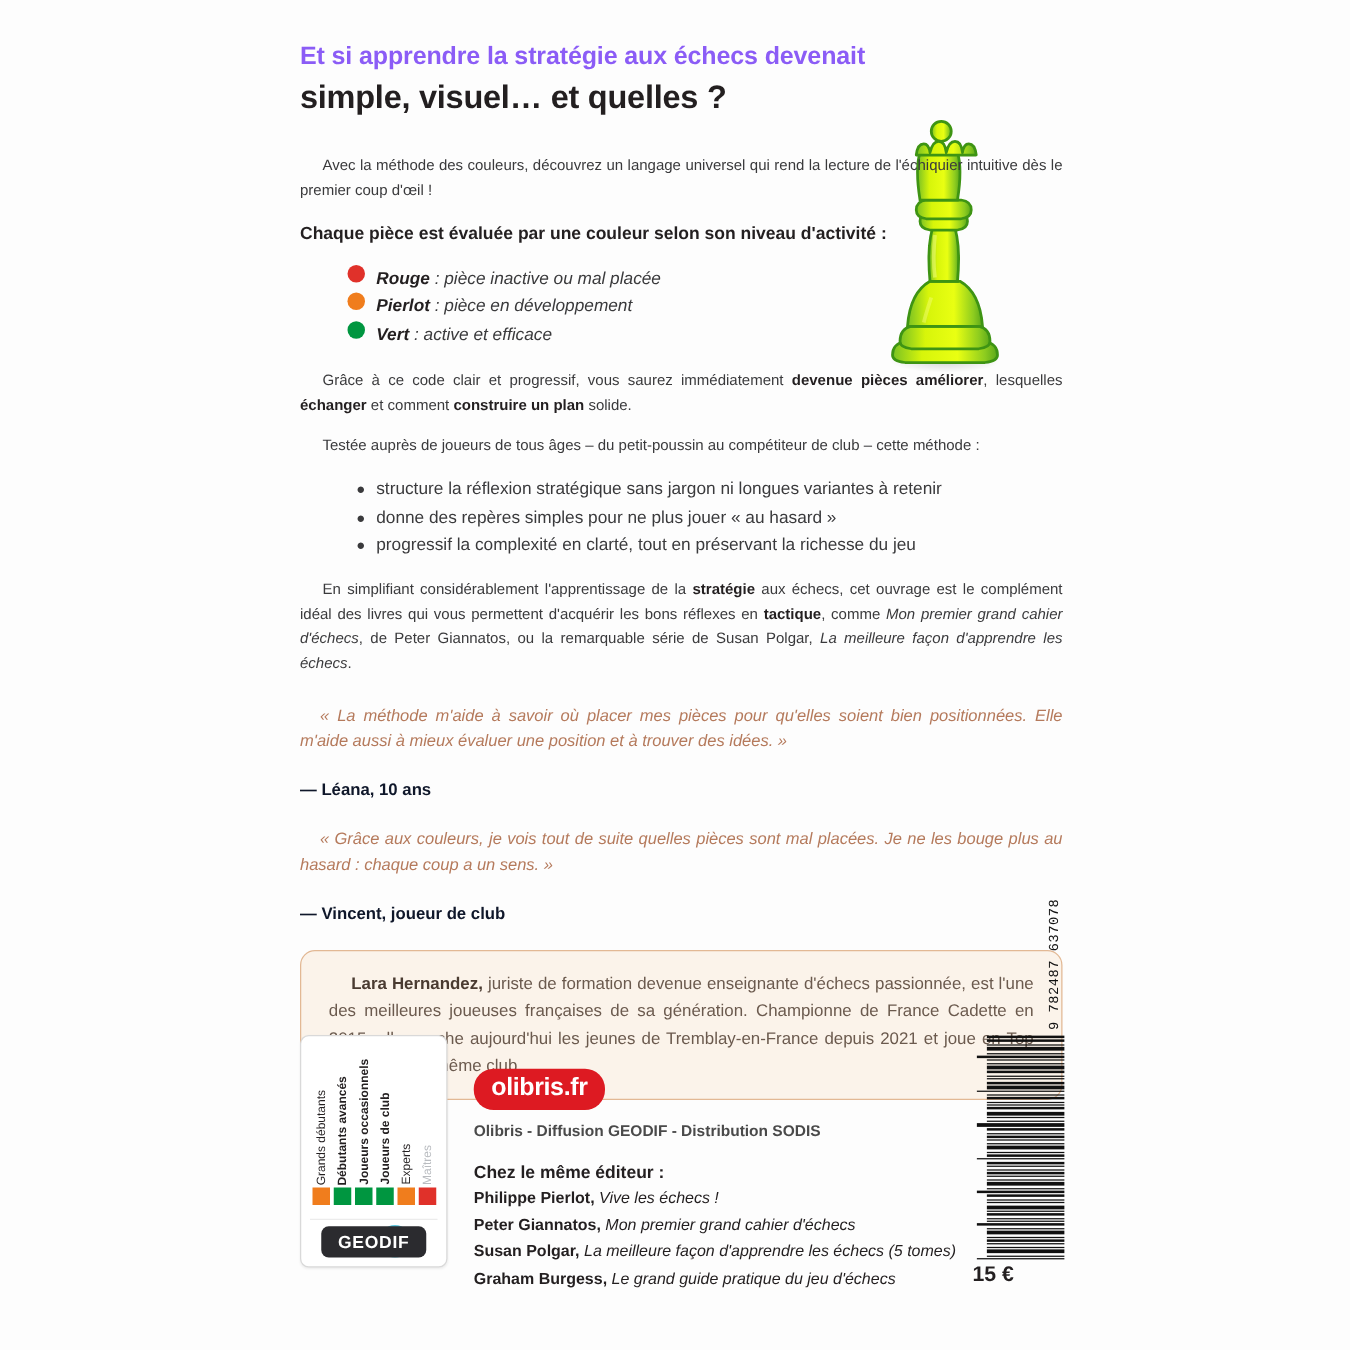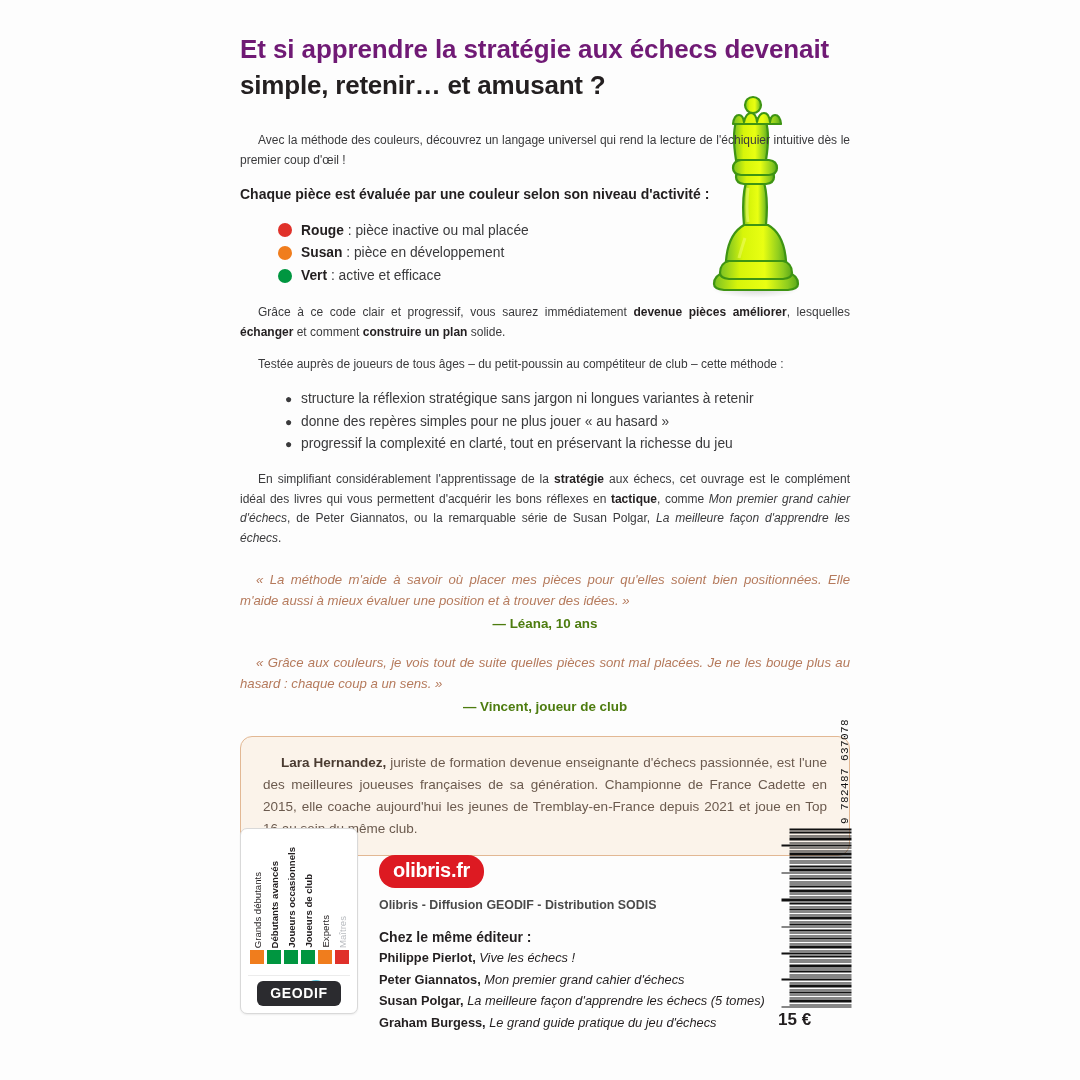--- a/index.html
+++ b/index.html
@@ -23,23 +23,23 @@
   .content {
     position: absolute;
     left: 240px;
     top: 32px;
     width: 610px;
   }
 
   
   .title-block { margin-bottom: 28px; }
   .title-line1 {
-    font-size: 26px;
-    font-weight: bold;
-    color: #701a75;
+    font-size: 20px;
+    font-weight: bold;
+    color: #8b5cf6;
     letter-spacing: -0.1px;
     line-height: 1.32;
   }
   .title-line2 {
     font-size: 26px;
     font-weight: bold;
     color: #231f20;
     letter-spacing: -0.2px;
     line-height: 1.3;
     margin-top: 3px;
@@ -63,23 +63,23 @@
     color: #231f20;
     line-height: 1.6;
     margin-bottom: 14px;
     text-indent: 0;
   }
 
   
   .legend { margin: 0 0 16px 38px; }
   .legend-row {
     display: flex;
-    align-items: center;
     line-height: 1.58;
     margin-bottom: 1px;
+    font-style: italic;
   }
   .legend-dot {
     width: 14px; height: 14px;
     border-radius: 50%;
     margin-right: 9px;
     flex: 0 0 14px;
   }
   .legend-text {
     font-size: 13.8px;
     color: #3a3a3c;
@@ -109,23 +109,23 @@
     font-size: 13.2px;
     line-height: 1.58;
     color: #b57a5c;
     text-indent: 16px;
     text-align: justify;
   }
   .quote-attrib {
     font-style: normal;
     font-weight: bold;
     font-size: 13.4px;
-    color: #4d7c0f;
-    text-align: center;
-    margin-top: 4px;
+    color: #0f172a;
+    text-align: left;
+    margin-top: 20px;
   }
   .quote-block { margin-bottom: 22px; }
 
   
   .bio-box {
     margin-top: 18px;
     border: 1.4px solid #e2b894;
     border-radius: 12px;
     background: #fbf3ea;
     padding: 15px 22px 16px 22px;
@@ -351,35 +351,35 @@
 
       <path d="M48 100 q-2 20 0 34" stroke="#f6ff7a" stroke-width="3" fill="none" opacity="0.55"></path>
       <path d="M45 150 q-4 12 -6 20" stroke="#f6ff7a" stroke-width="3" fill="none" opacity="0.45"></path>
     </svg>
   </div>
 
   <div class="content">
 
     <div class="title-block">
       <div class="title-line1">Et si apprendre la stratégie aux échecs devenait</div>
-      <div class="title-line2">simple, retenir… et amusant ?</div>
+      <div class="title-line2">simple, visuel… et quelles ?</div>
     </div>
 
     <p class="para">Avec la méthode des couleurs, découvrez un langage universel qui rend la lecture de l'échiquier intuitive dès le premier coup d'œil !</p>
 
     <p class="lead">Chaque pièce est évaluée par une couleur selon son niveau d'activité :</p>
 
     <div class="legend">
       <div class="legend-row">
         <span class="legend-dot" style="background:#e0312a"></span>
         <span class="legend-text"><b>Rouge</b><span> : pièce inactive ou mal placée</span></span>
       </div>
       <div class="legend-row">
         <span class="legend-dot" style="background:#f07d1d"></span>
-        <span class="legend-text"><b>Susan</b><span> : pièce en développement</span></span>
+        <span class="legend-text"><b>Pierlot</b><span> : pièce en développement</span></span>
       </div>
       <div class="legend-row">
         <span class="legend-dot" style="background:#009640"></span>
         <span class="legend-text"><b>Vert</b><span> : active et efficace</span></span>
       </div>
     </div>
 
     <p class="para"><span>Grâce à ce code clair et progressif, vous saurez immédiatement </span><b>devenue pièces améliorer</b><span>, lesquelles </span><b>échanger</b><span> et comment </span><b>construire un plan</b><span> solide.</span></p>
 
     <p class="para">Testée auprès de joueurs de tous âges – du petit-poussin au compétiteur de club – cette méthode :</p>

